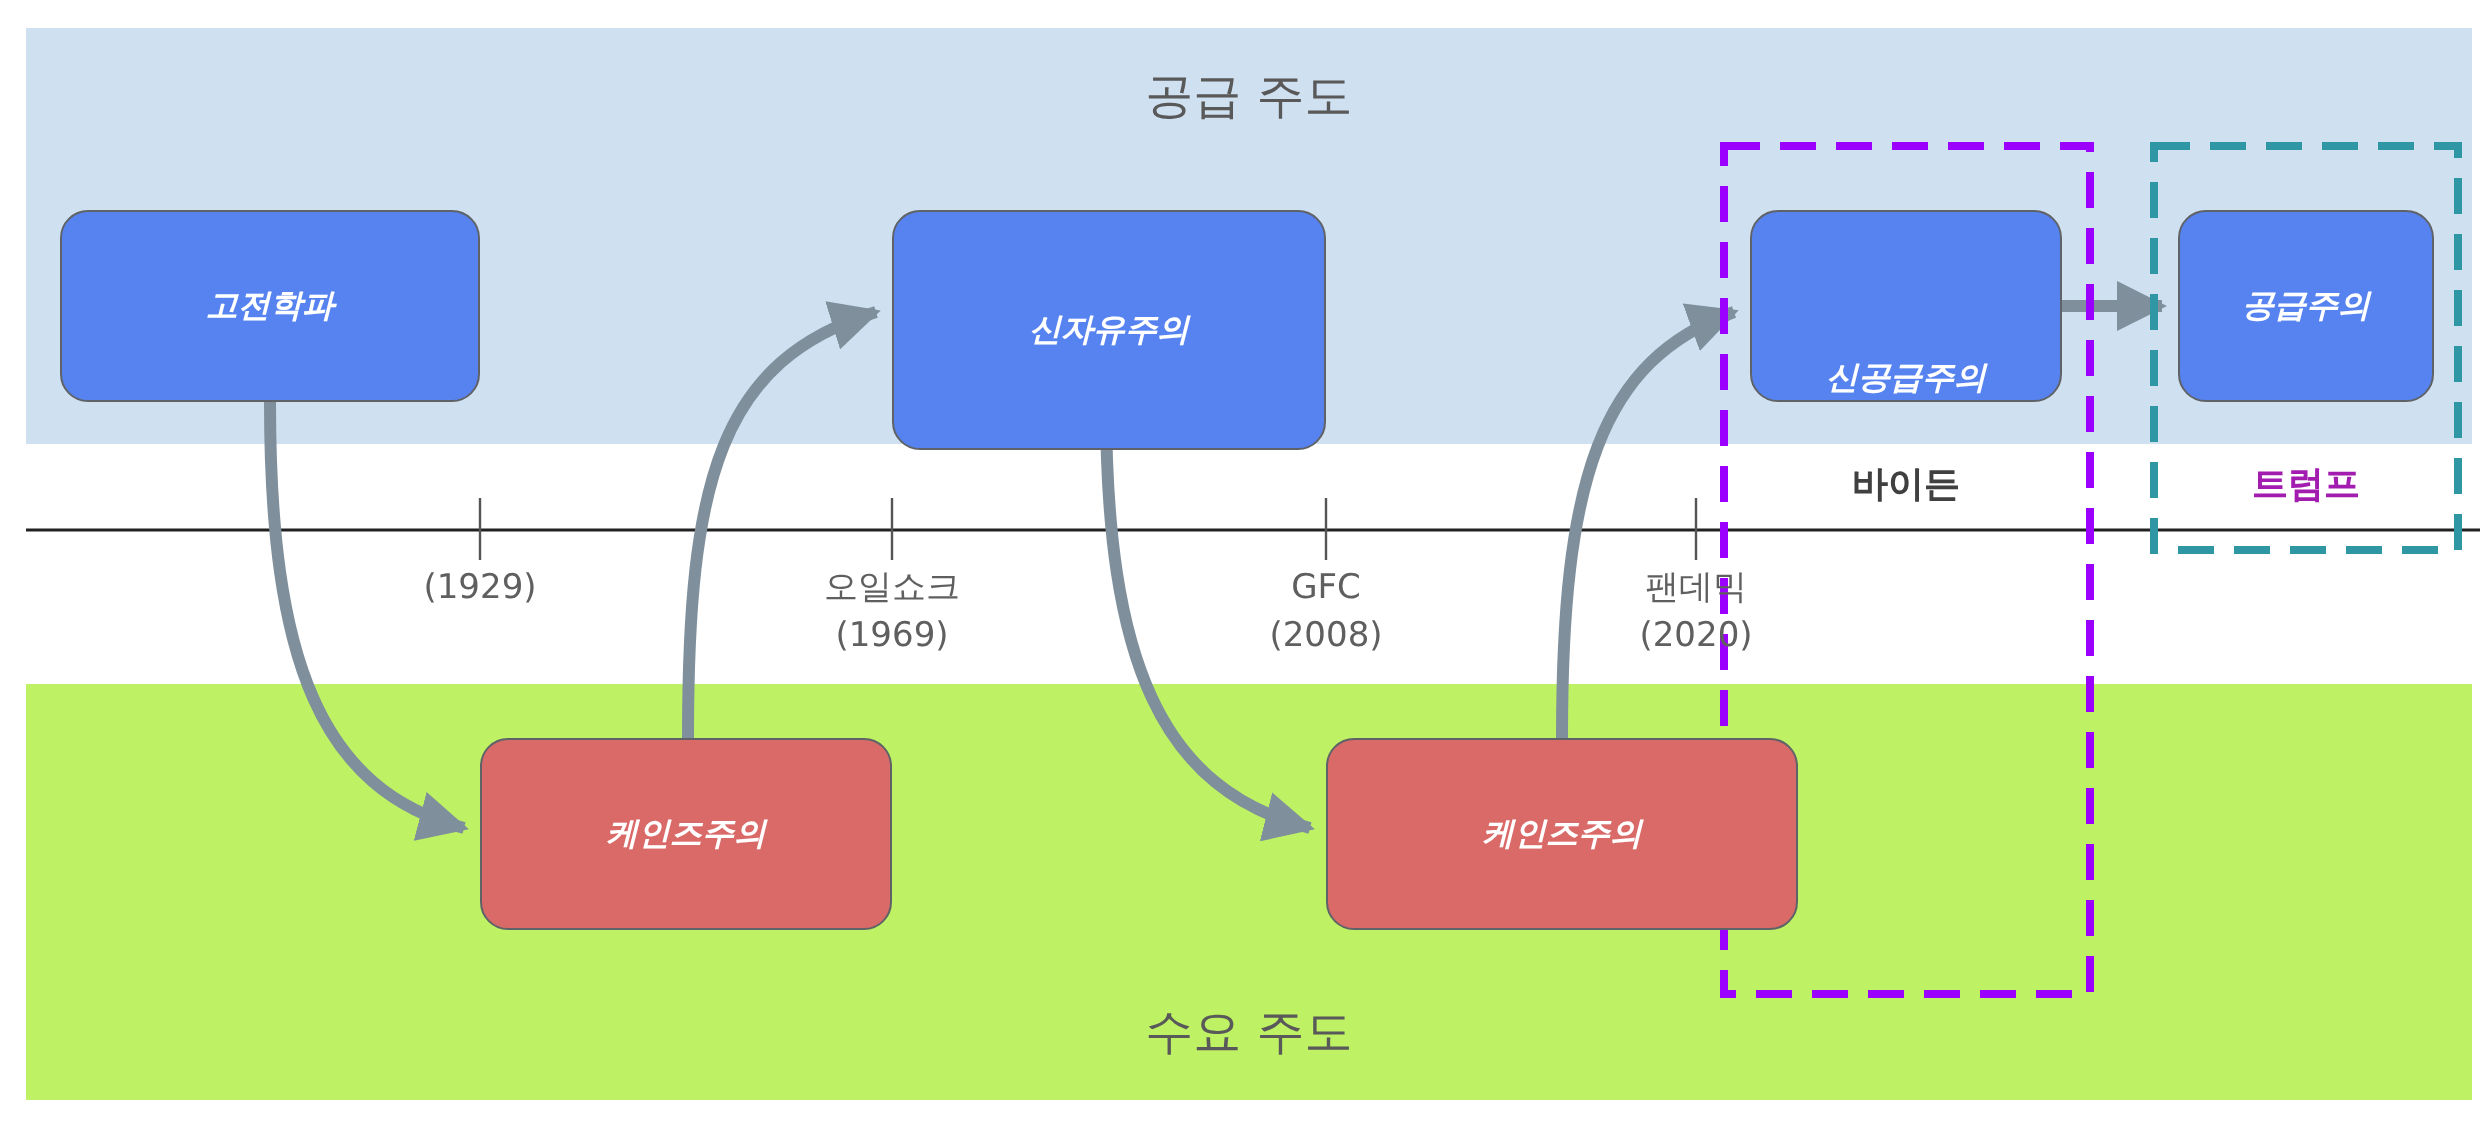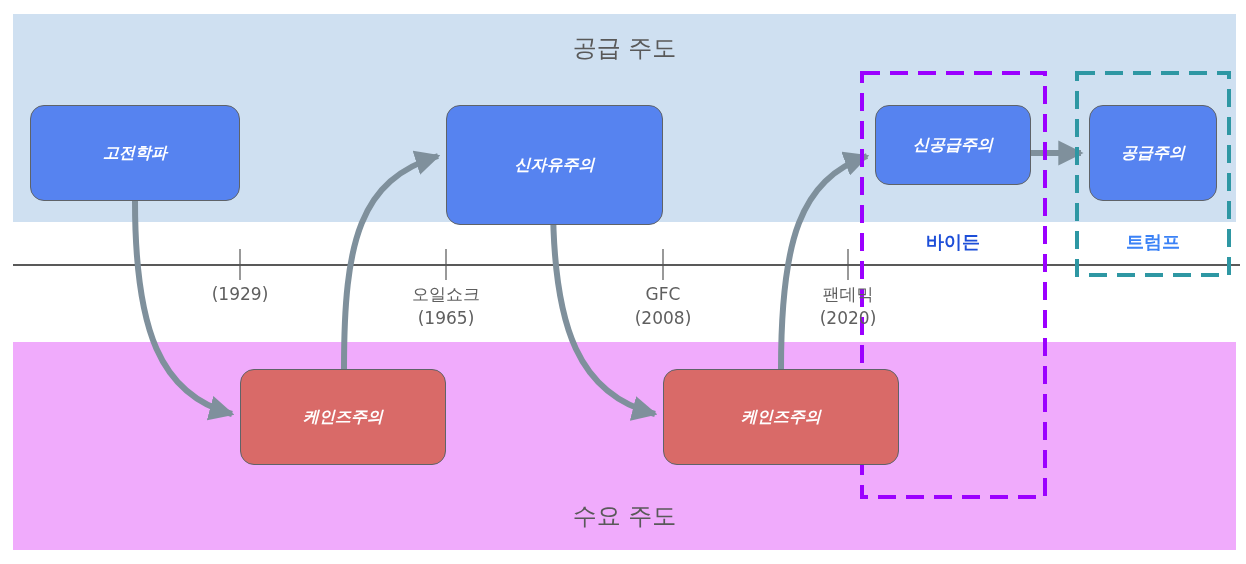--- a/index.html
+++ b/index.html
@@ -1,20 +1,20 @@
 <!DOCTYPE html>
 <html><head>
   <meta charset="utf-8">
   <style>
     html, body { margin: 0; padding: 0; background: #ffffff; }
     body { width: 1246px; height: 564px; position: relative; overflow: hidden;
            font-family: "DejaVu Sans", "Liberation Sans", sans-serif; }
     .band { position: absolute; left: 13px; width: 1223px; }
     .band-supply { top: 14px; height: 208px; background: #cfe0f1; }
-    .band-demand { top: 342px; height: 208px; background: #f0abfc; }
+    .band-demand { top: 342px; height: 208px; background: #bef264; }
     .band-title { position: absolute; left: 0; width: 1223px; text-align: center;
                   font-size: 24px; font-weight: normal; color: #595959; }
     .band-supply .band-title { top: 18px; }
     .band-demand .band-title { top: 158px; }
 
     #diagram { position: absolute; left: 0; top: 0; }
 
     .node { position: absolute; box-sizing: border-box; border: 1.5px solid #5f6368;
             border-radius: 14px; display: flex; align-items: center; justify-content: center;
             color: #ffffff; font-style: italic; font-weight: bold; font-size: 16px; }
@@ -66,37 +66,37 @@
 </div>
 <div class="node demand" style="left:240px;top:369px;width:206px;height:96px;">
   <span>케인즈주의</span>
 </div>
 <div class="node supply" style="left:446px;top:105px;width:217px;height:120px;">
   <span>신자유주의</span>
 </div>
 <div class="node demand" style="left:663px;top:369px;width:236px;height:96px;">
   <span>케인즈주의</span>
 </div>
-<div class="node supply" style="left:875px;top:105px;width:156px;height:80px;">
+<div class="node supply" style="left:875px;top:105px;width:156px;height:96px;align-items:flex-end;">
   <span>신공급주의</span>
 </div>
 <div class="node supply" style="left:1089px;top:105px;width:128px;height:96px;">
   <span>공급주의</span>
 </div>
 
 <div class="tick-label" style="left:180px;top:282px;">
   <div>(1929)</div>
 </div>
 <div class="tick-label" style="left:386px;top:282px;">
   <div>오일쇼크</div>
-  <div>(1965)</div>
+  <div>(1969)</div>
 </div>
 <div class="tick-label" style="left:603px;top:282px;">
   <div>GFC</div>
   <div>(2008)</div>
 </div>
 <div class="tick-label" style="left:788px;top:282px;">
   <div>팬데믹</div>
   <div>(2020)</div>
 </div>
 
-<div class="group-label" style="left:893px;top:230px;color:#1d4ed8;">바이든</div>
-<div class="group-label" style="left:1093px;top:230px;color:#3b82f6;">트럼프</div>
+<div class="group-label" style="left:893px;top:230px;color:#404040;">바이든</div>
+<div class="group-label" style="left:1093px;top:230px;color:#a21caf;">트럼프</div>
 
 </body></html>

